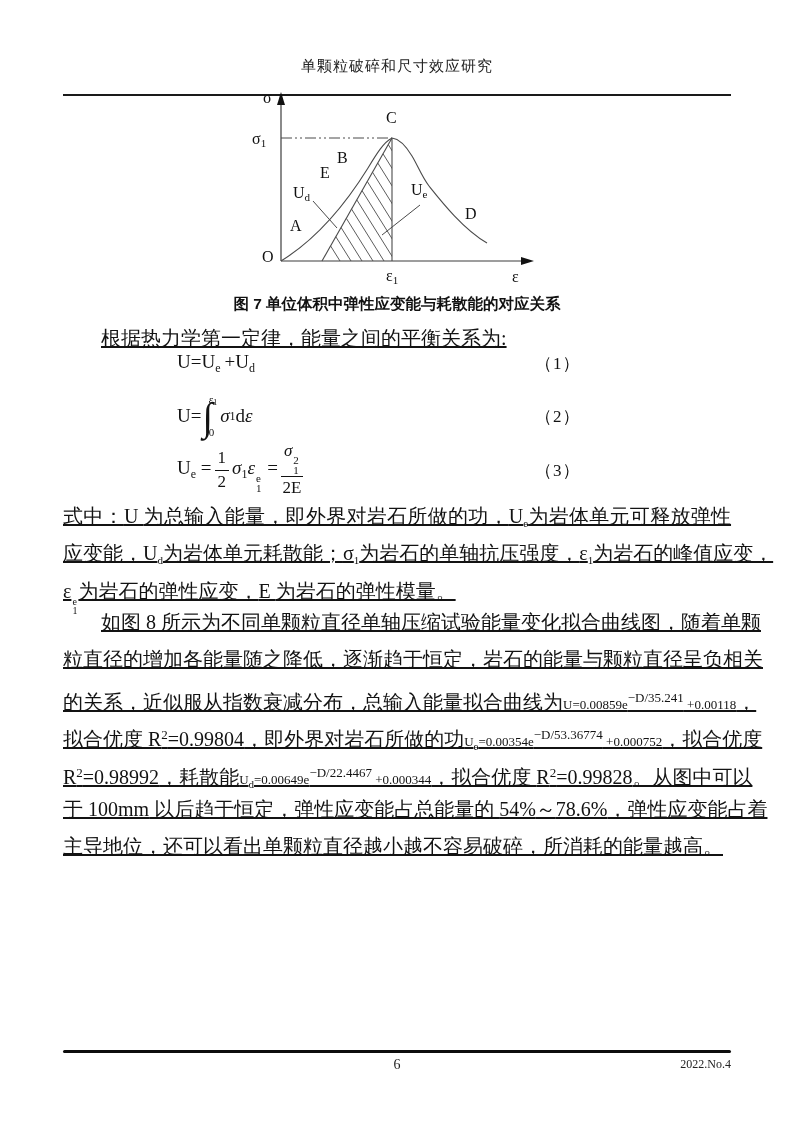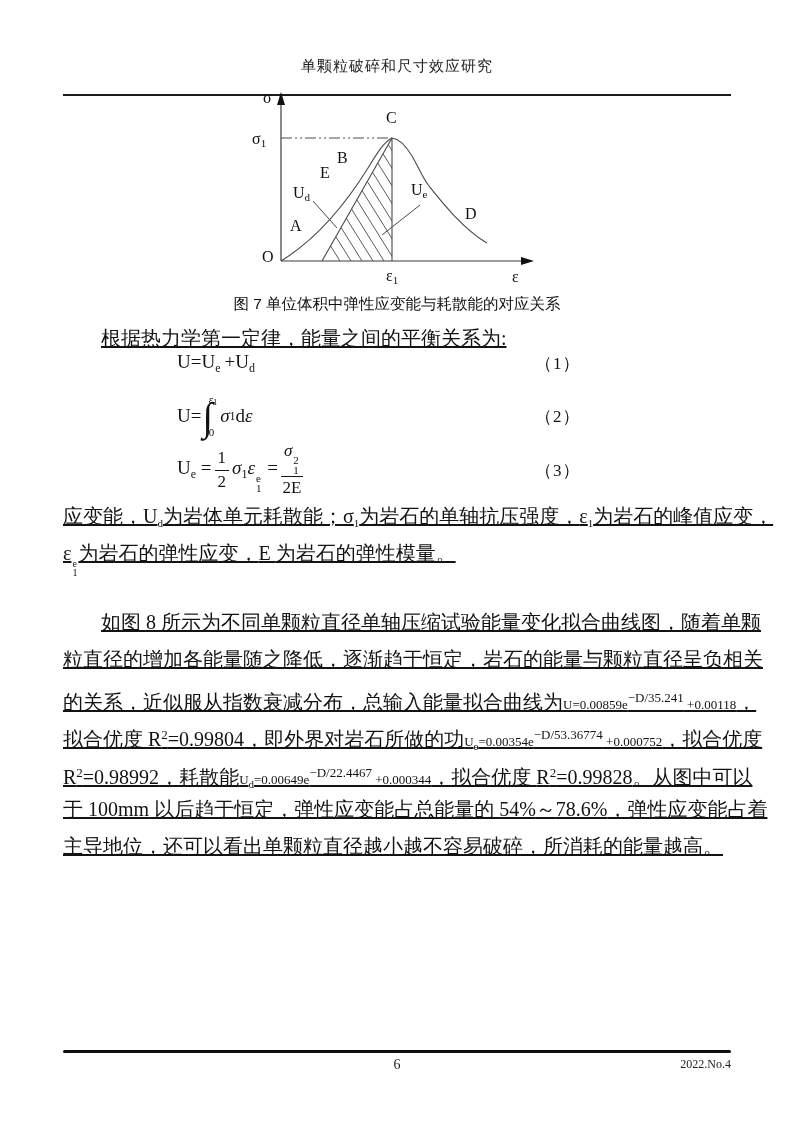--- a/index.html
+++ b/index.html
@@ -12,21 +12,21 @@
                font-size:15px; letter-spacing:1px; color:#222; }
   .hdr-rule { position:absolute; top:94px; left:63px; width:668px; height:2px; background:#1a1a1a; }
 
   
   .fig { position:absolute; top:85px; left:225px; width:340px; height:205px; }
   .fig svg { width:100%; height:100%; }
   .fig text { font-family:"Liberation Serif","DejaVu Serif",serif; font-size:16px; fill:#111; }
   .fig .sm { font-size:11px; }
   .fig-caption { position:absolute; top:294px; left:63px; width:668px; text-align:center;
                  font-family:"Liberation Sans","DejaVu Sans",sans-serif;
-                 font-weight:normal; font-size:15.5px; color:#111; }
+                 font-weight:bold; font-size:15.5px; color:#111; }
 
   
   .pline { position:relative; height:37.4px; line-height:37.4px; font-size:20px;
            text-align:justify; text-align-last:justify; color:#131313; white-space:nowrap;text-decoration:underline; }
   .pline.last { text-align-last:left; }
   .pline.indent { text-indent:38px; }
   .para { position:absolute; left:63px; width:668px; }
   .intro { top:320px; }
   .p1 { top:498px; }
   .p2 { top:604px; }
@@ -160,20 +160,21 @@
         </span>
       <span>=</span><span class="frac"><span class="fnum"><span class="gi">σ</span><span class="stke">
               <span>2</span>
               <span>1</span>
             </span></span><span class="fden">2E</span></span>
     </span>
     <span class="eqnum">（3）</span>
   </div>
 
   <div class="para p1">
+    <div class="pline"><span>式中：</span><span class="lat">U </span><span>为总输入能量，即外界对岩石所做的功，</span><span class="lat">U</span><span class="sub">e</span><span>为岩体单元可释放弹性</span></div>
     <div class="pline"><span>应变能，</span><span class="lat">U</span><span class="sub">d</span><span>为岩体单元耗散能；</span><span class="lat">σ</span><span class="sub">1</span><span>为岩石的单轴抗压强度，</span><span class="lat">ε</span><span class="sub">1</span><span>为岩石的峰值应变，</span></div>
     <div class="pline last"><span class="lat">ε</span><span class="stk">
           <span>e</span>
           <span>1</span>
         </span><span>为岩石的弹性应变，</span><span class="lat">E </span><span>为岩石的弹性模量。</span></div>
   </div>
 
   <div class="para p2">
     <div class="pline indent"><span>如图 </span><span class="lat">8</span><span> 所示为不同单颗粒直径单轴压缩试验能量变化拟合曲线图，随着单颗</span></div>
     <div class="pline"><span>粒直径的增加各能量随之降低，逐渐趋于恒定，岩石的能量与颗粒直径呈负相关</span></div>

